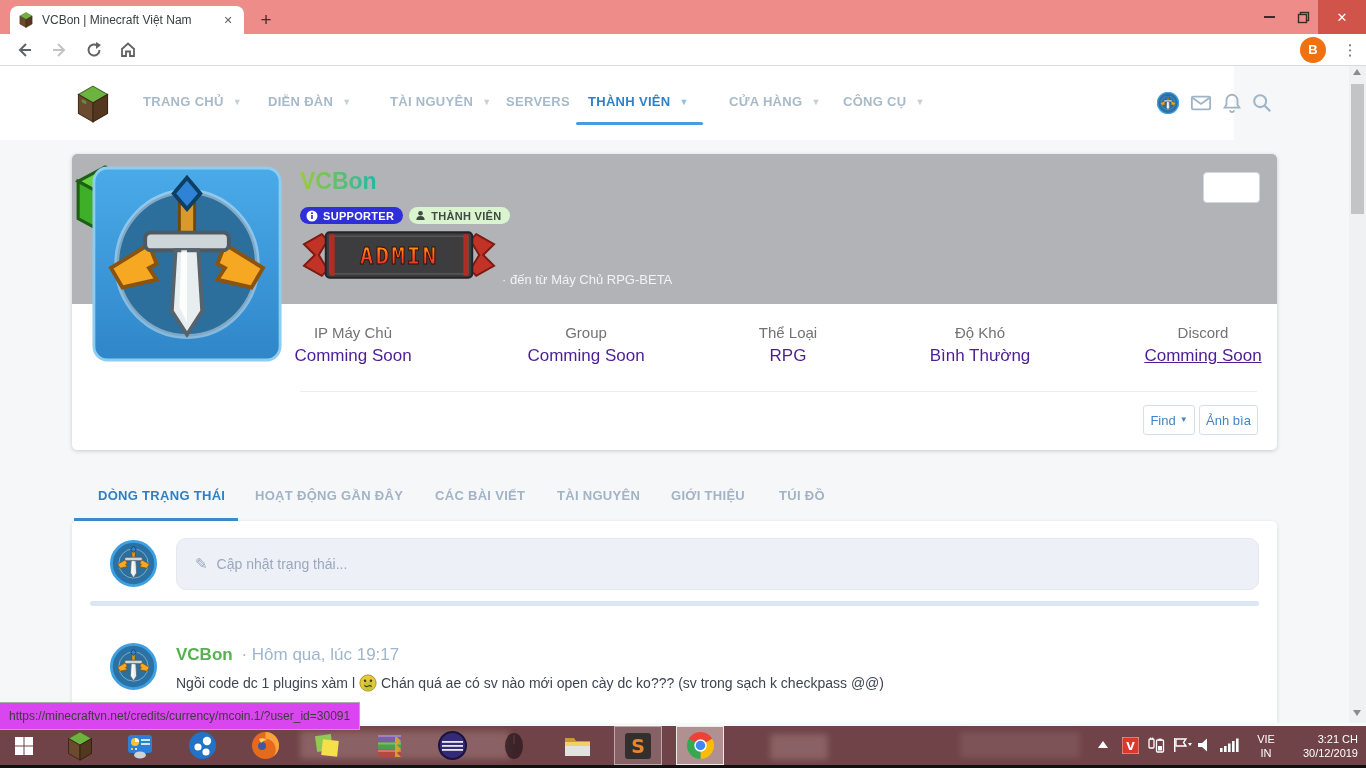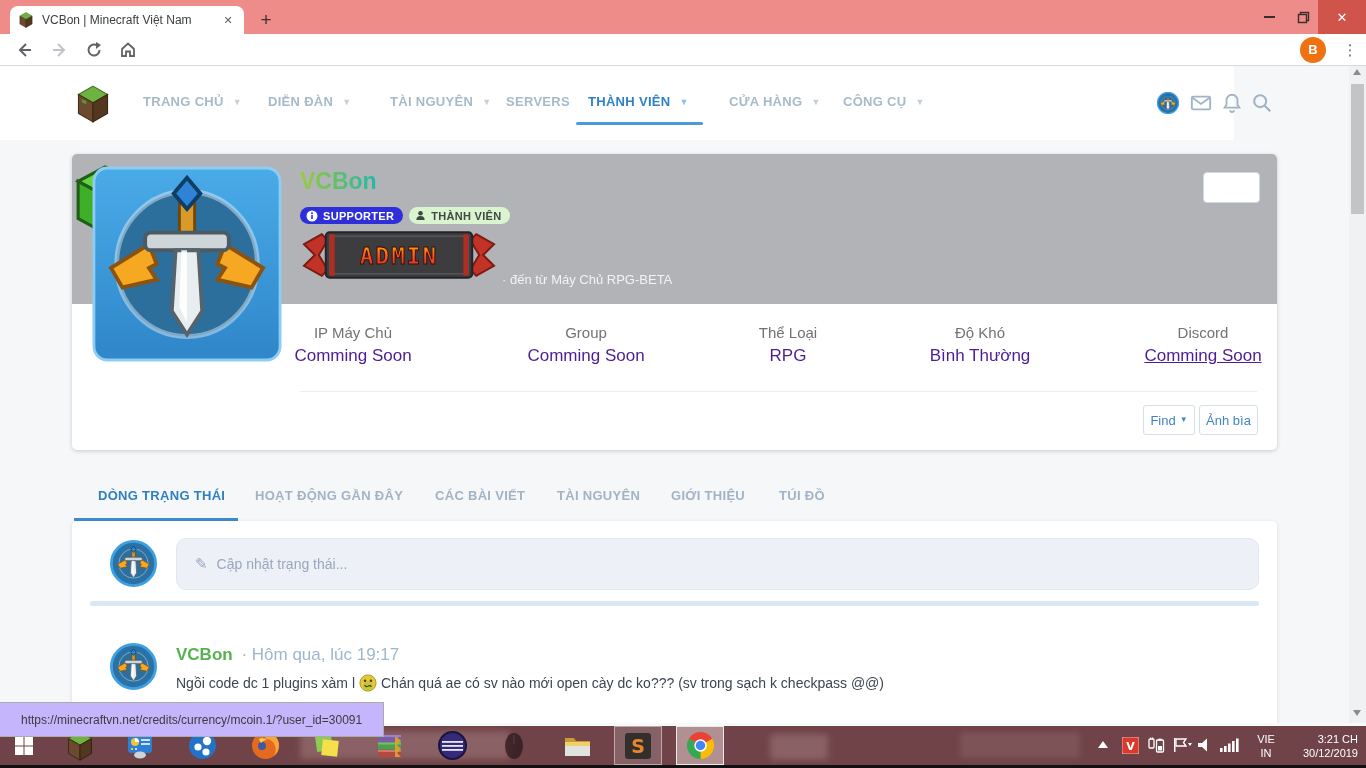--- a/index.html
+++ b/index.html
@@ -90,21 +90,21 @@
   #post-body .emo { display:inline-block; vertical-align:-4px; margin:0 4px; }
 
   
   #scrollbar { position:absolute; left:1349px; top:-4px; width:17px; height:661px; background:#f0f1f2; }
   #sb-thumb { position:absolute; left:2px; top:22px; width:13px; height:130px; background:#c2c4c6; }
   .sb-arrow { position:absolute; left:4px; width:0; height:0; }
   #sb-up { top:7px; border-left:4.5px solid transparent; border-right:4.5px solid transparent; border-bottom:6px solid #8a8d90; }
   #sb-down { bottom:7px; border-left:4.5px solid transparent; border-right:4.5px solid transparent; border-top:6px solid #8a8d90; }
 
   
-  #status-tip { position:absolute; left:0; top:702px; height:35px; background:#c4b5fd; border:1px solid #ababab; border-left:none; display:inline-flex; align-items:center; padding:0 21px; font-size:12px; color:#3c3c3c; white-space:nowrap; z-index:5; }
+  #status-tip { position:absolute; left:0; top:702px; height:28px; background:#d946ef; border:1px solid #ababab; border-left:none; display:inline-flex; align-items:center; padding:0 9px; font-size:12px; color:#3c3c3c; white-space:nowrap; z-index:5; }
 
   
   #taskbar { position:absolute; left:0; top:726px; width:1366px; height:42px; background:#6f4348; overflow:hidden; }
   #taskbar::after { content:""; position:absolute; left:0; bottom:0; width:100%; height:3px; background:#131011; }
   .wp { position:absolute; background:rgba(235,205,200,.22); filter:blur(3px); border-radius:3px; }
   .tb-cell { position:absolute; top:0; width:48px; height:39px; display:flex; align-items:center; justify-content:center; }
   .tb-cell.open { background:rgba(255,255,255,.16); border:1px solid rgba(255,255,255,.45); }
   .tb-cell.focus { background:rgba(255,240,236,.45); border:1px solid rgba(255,255,255,.8); }
   .tray-ic { position:absolute; top:10px; display:flex; align-items:center; justify-content:center; color:#fff; }
   .tray-txt { position:absolute; color:#fff; font-size:11px; line-height:14px; text-align:center; top:6px; }

